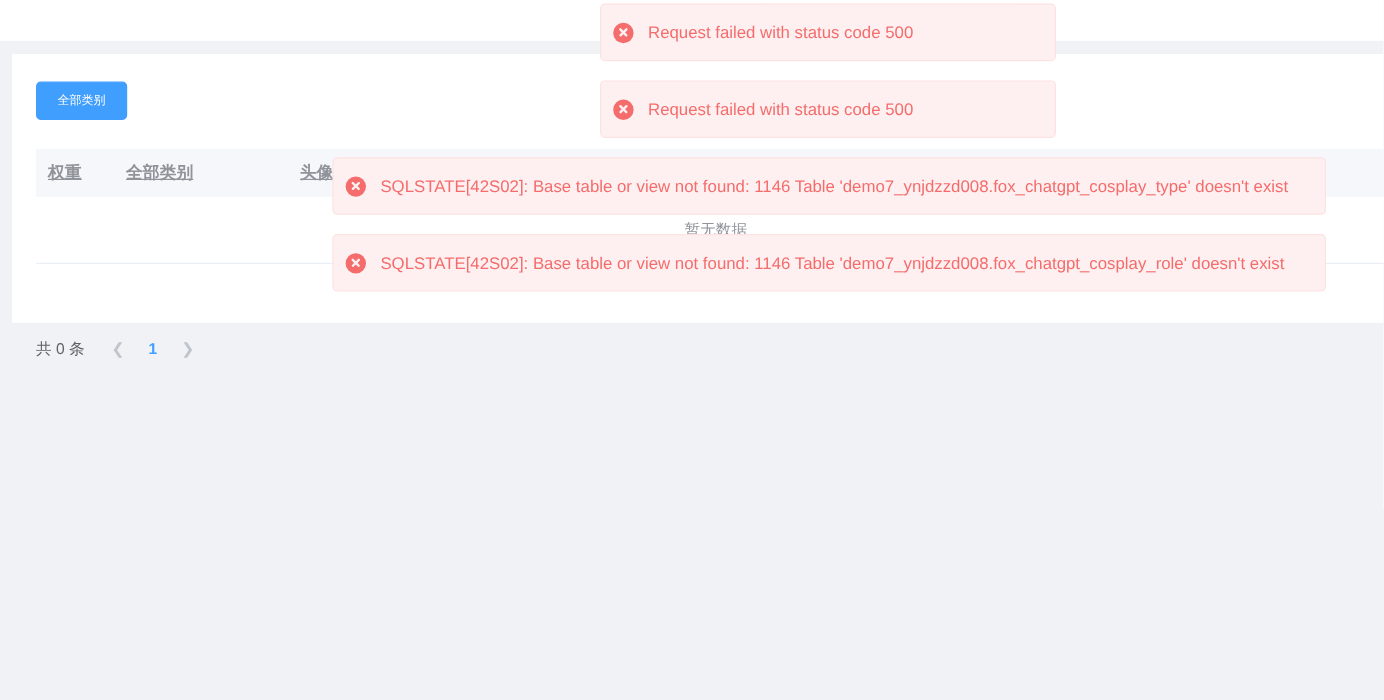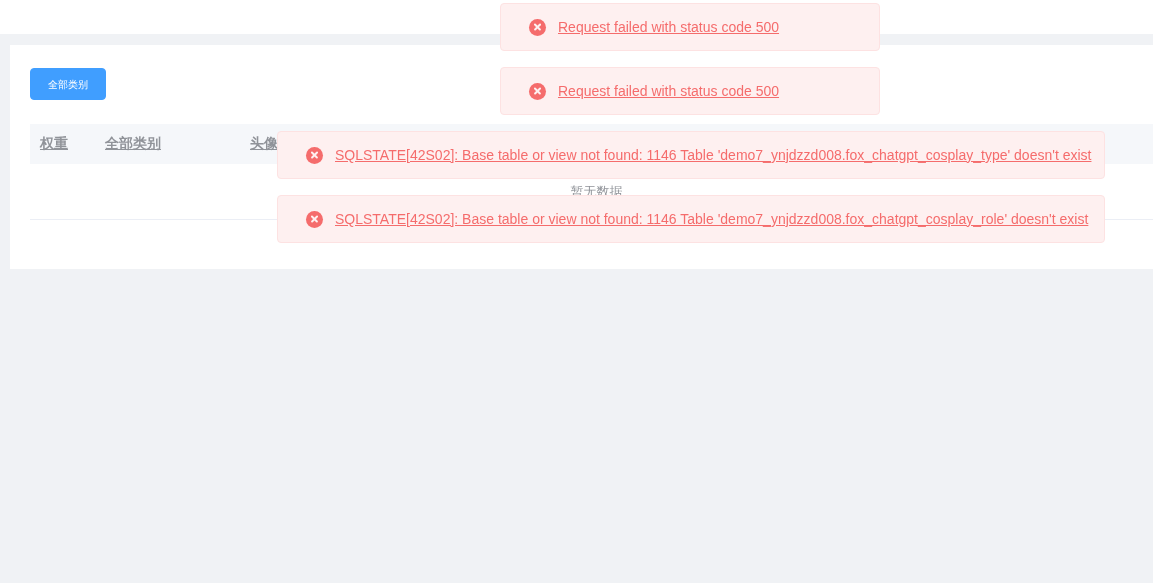--- a/index.html
+++ b/index.html
@@ -165,26 +165,25 @@
 
   
   .toast {
     position: absolute;
     box-sizing: border-box;
     background: #fef0f0;
     border: 1px solid #fde2e2;
     border-radius: 4px;
     display: flex;
     align-items: center;
-    padding: 0 28px;
+    padding: 0 10px;
     color: #f56c6c;
     font-size: 14px;
     white-space: nowrap;
     overflow: hidden;
-    text-decoration: underline;
   }
   .toast-icon {
     flex: 0 0 auto;
     width: 17px;
     height: 17px;
     border-radius: 50%;
     background: #f56c6c;
     margin-right: 12px;
     position: relative;
   }
@@ -235,20 +234,26 @@
         <div class="th c-status"></div>
         <div class="th c-actions"></div>
       </div>
 
       <div class="table-body">
         <div class="empty-text">暂无数据</div>
       </div>
 
     </div>
 
+    <div class="pagination">
+      <span class="pager-total">共 0 条</span>
+      <span class="pager-arrow">❮</span>
+      <span class="pager-page">1</span>
+      <span class="pager-arrow">❯</span>
+    </div>
 
   </div>
 
   <div class="toast" id="toast-0">
     <span class="toast-icon"></span>
     <span class="toast-text">Request failed with status code 500</span>
   </div>
 
   <div class="toast" id="toast-1">
     <span class="toast-icon"></span>

